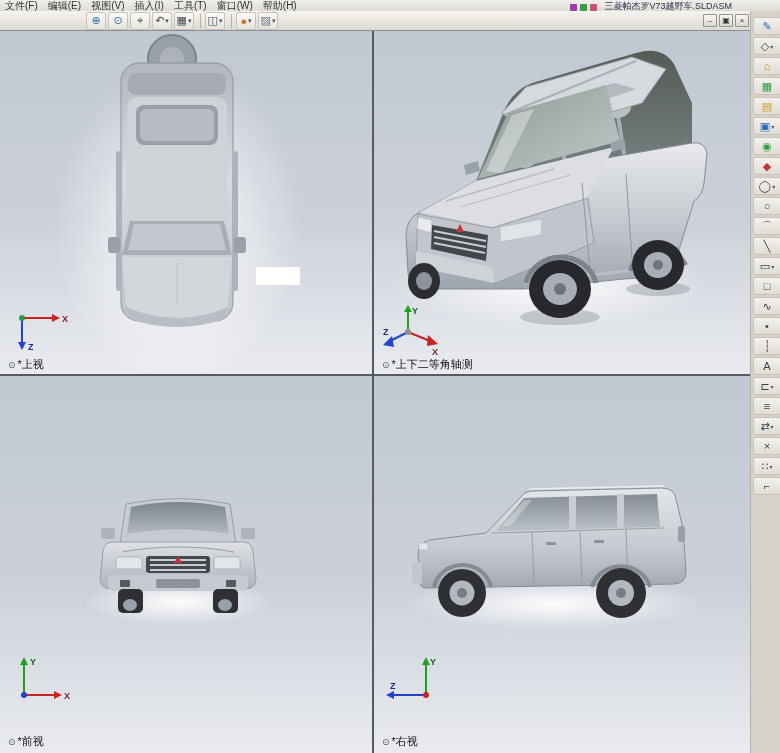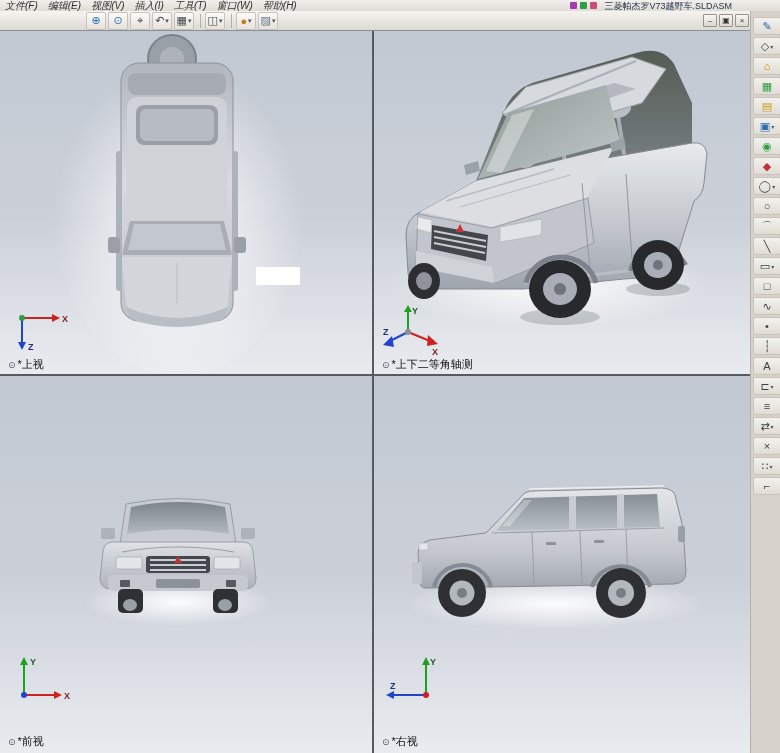--- a/index.html
+++ b/index.html
@@ -13,22 +13,22 @@
 
   
   .menubar{
     position:absolute;top:0;left:0;width:780px;height:11px;
     background:linear-gradient(#f2f0ec,#dfdcd5);
     border-bottom:1px solid #b9b6af;
     display:flex;align-items:center;overflow:hidden;
     font-size:10px;line-height:10px;color:#333;
     white-space:nowrap;
   }
-  .menu-item{padding:0 5px;cursor:default;font-style:italic;}
-  .menubar-right{margin-left:auto;margin-right:48px;display:flex;align-items:center;gap:3px;}
+  .menu-item{padding:0 5px;cursor:default;}
+  .menubar-right{margin-left:auto;margin-right:48px;display:flex;align-items:flex-end;gap:3px;}
   .mini-sq{width:7px;height:7px;border-radius:1px;display:inline-block;}
   .doc-title{font-size:9px;color:#27364f;margin-left:4px;}
 
   
   .toolbar{
     position:absolute;top:11px;left:0;width:750px;height:20px;
     background:linear-gradient(#f6f4f0,#ddd9d2);
     border-bottom:1px solid #8a8f96;
     display:flex;align-items:center;
     padding-left:86px;box-sizing:border-box;

